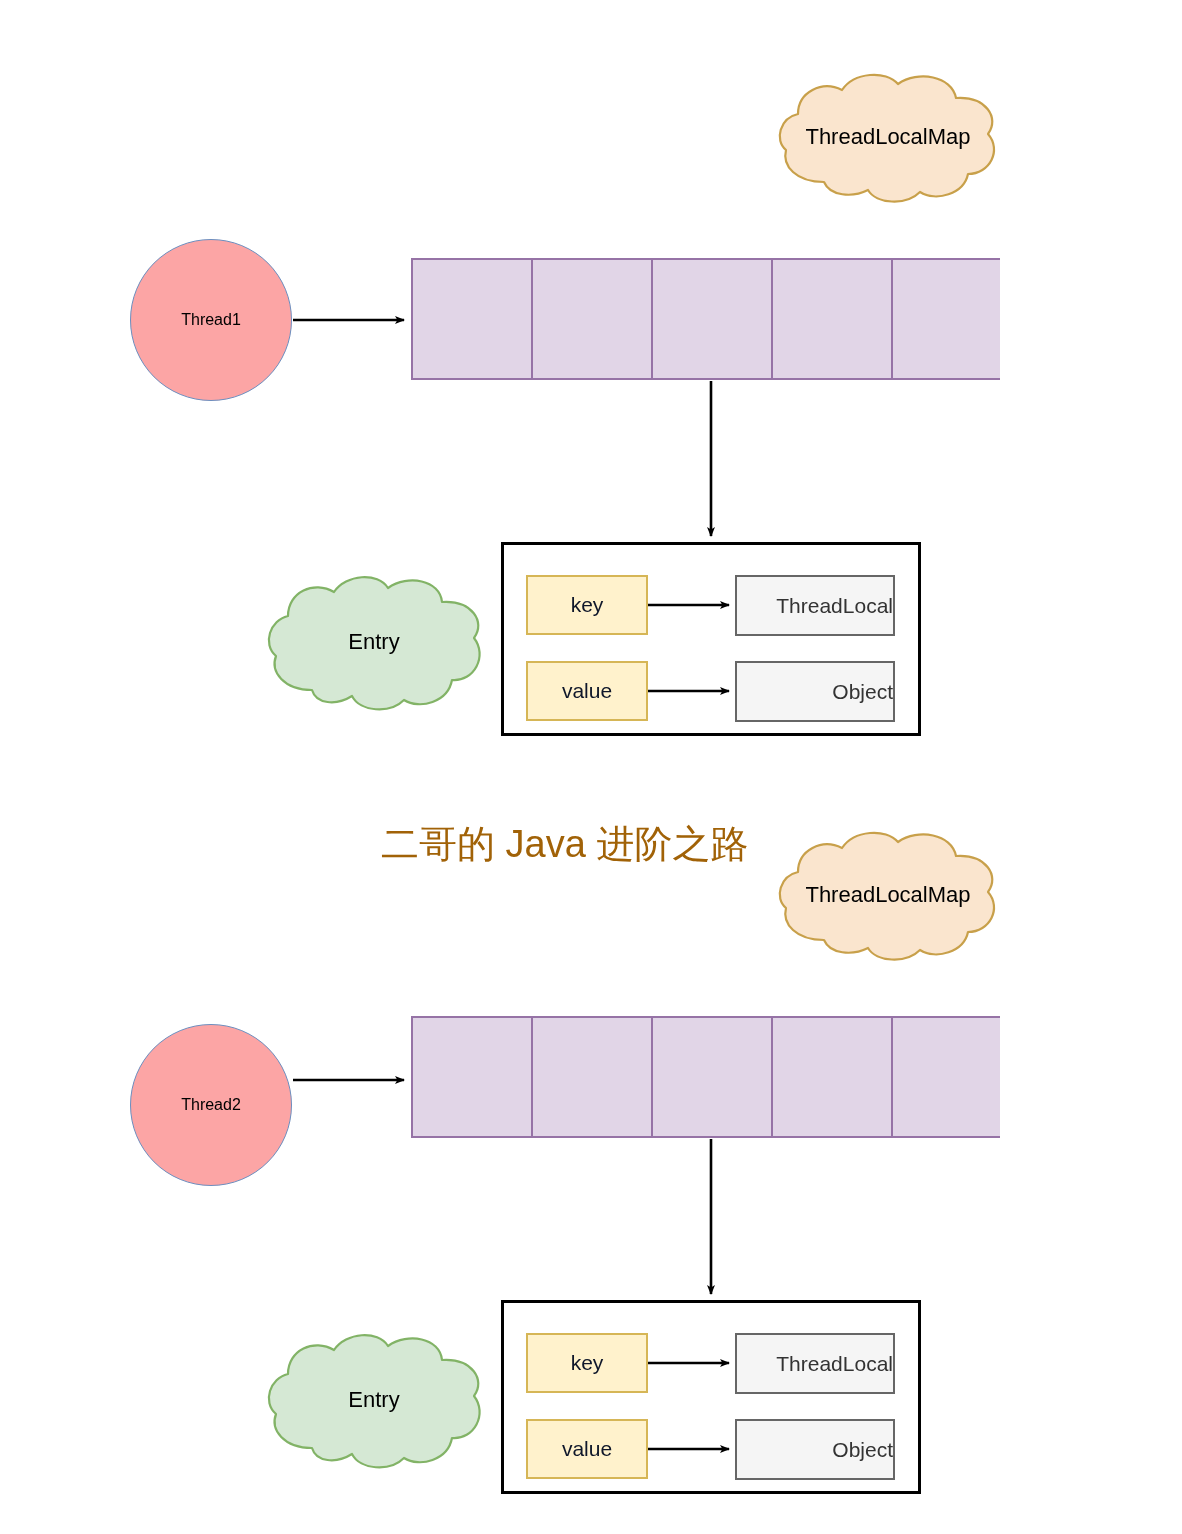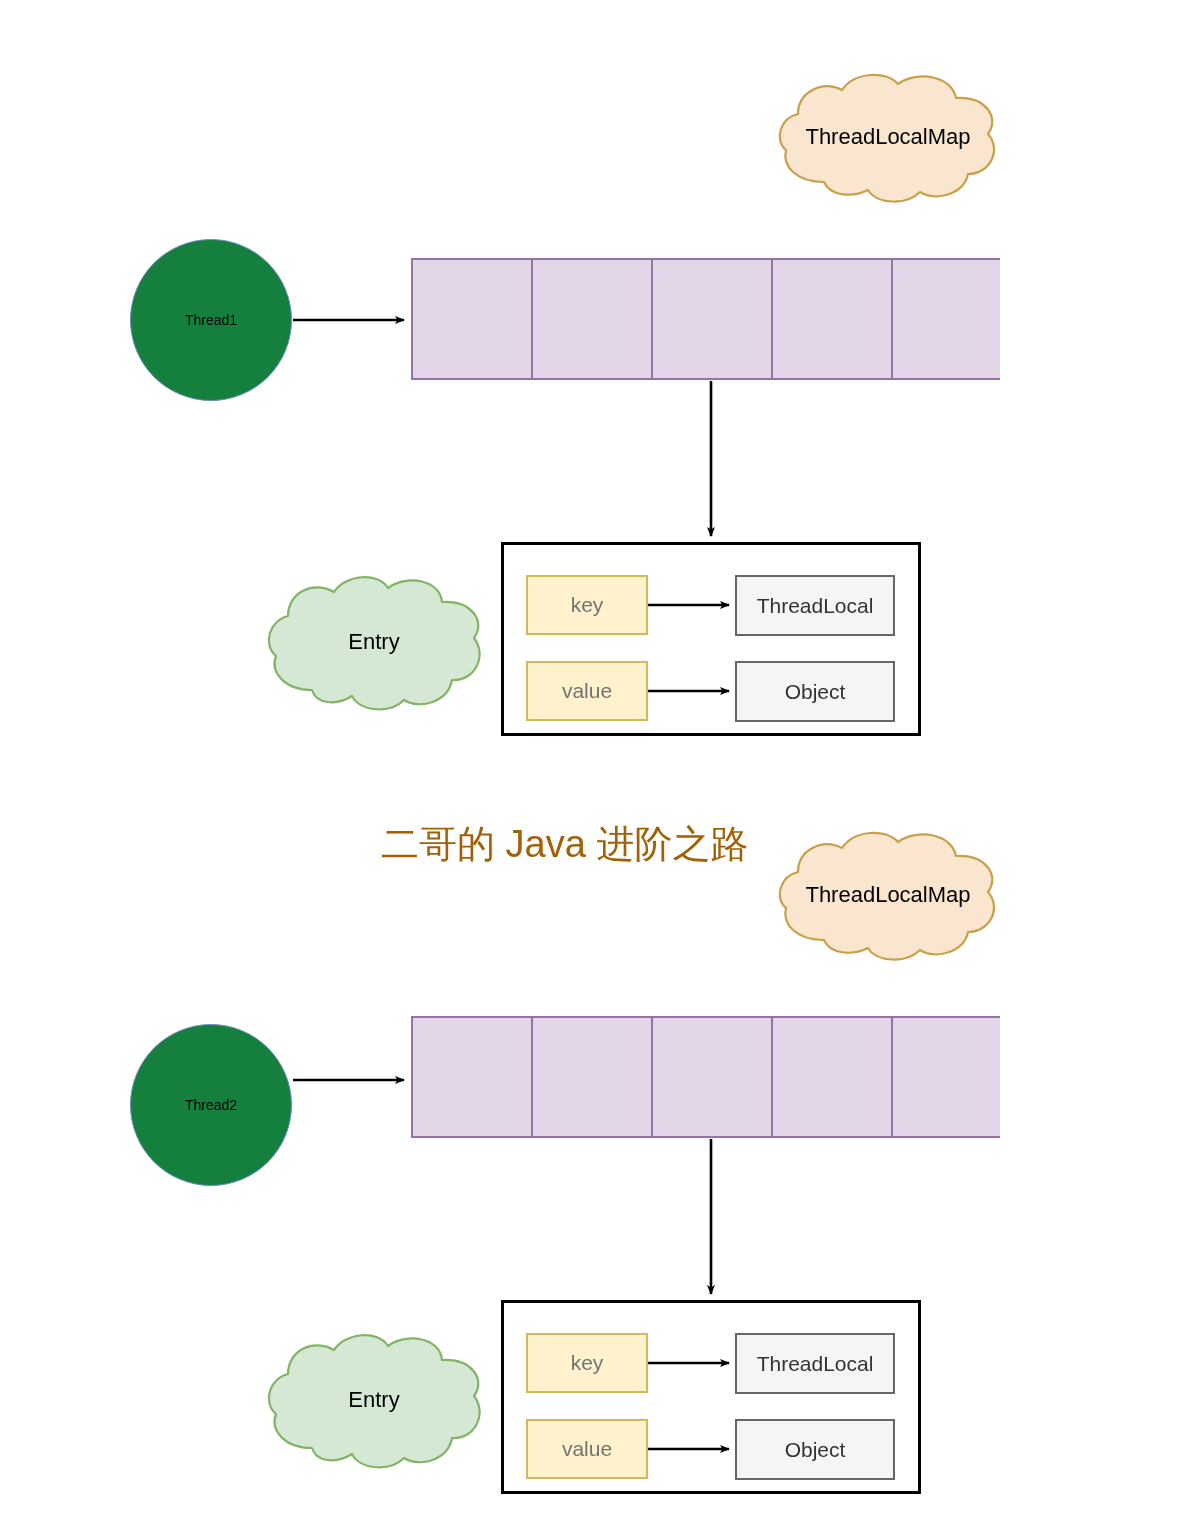--- a/index.html
+++ b/index.html
@@ -18,27 +18,27 @@
     overflow: hidden;
     margin-top: 24px;
   }
   .abs { position: absolute; }
 
   
   .thread-circle {
     width: 162px;
     height: 162px;
     border-radius: 50%;
-    background: #15803d;
+    background: #fca5a5;
     border: 1.6px solid #6c8ebf;
     box-sizing: border-box;
     display: flex;
     align-items: center;
     justify-content: center;
-    font-size: 14px;
+    font-size: 16px;
     color: #000000;
   }
 
   
   .hash-array {
     display: flex;
     box-sizing: border-box;
     background: #e1d5e7;
     border: 2.2px solid #9673a6;
   }
@@ -74,29 +74,29 @@
     background: #ffffff;
   }
   .kv-box {
     box-sizing: border-box;
     background: #fff2cc;
     border: 2px solid #d6b656;
     display: flex;
     align-items: center;
     justify-content: center;
     font-size: 21px;
-    color: #737373;
+    color: #0f172a;
   }
   .target-box {
     box-sizing: border-box;
     background: #f5f5f5;
     border: 2px solid #666666;
     display: flex;
     align-items: center;
-    justify-content: center;
+    justify-content: flex-end;
     font-size: 21px;
     color: #333333;
   }
 
   
   #arrow-layer {
     position: absolute;
     left: 0;
     top: 0;
     width: 1182px;

